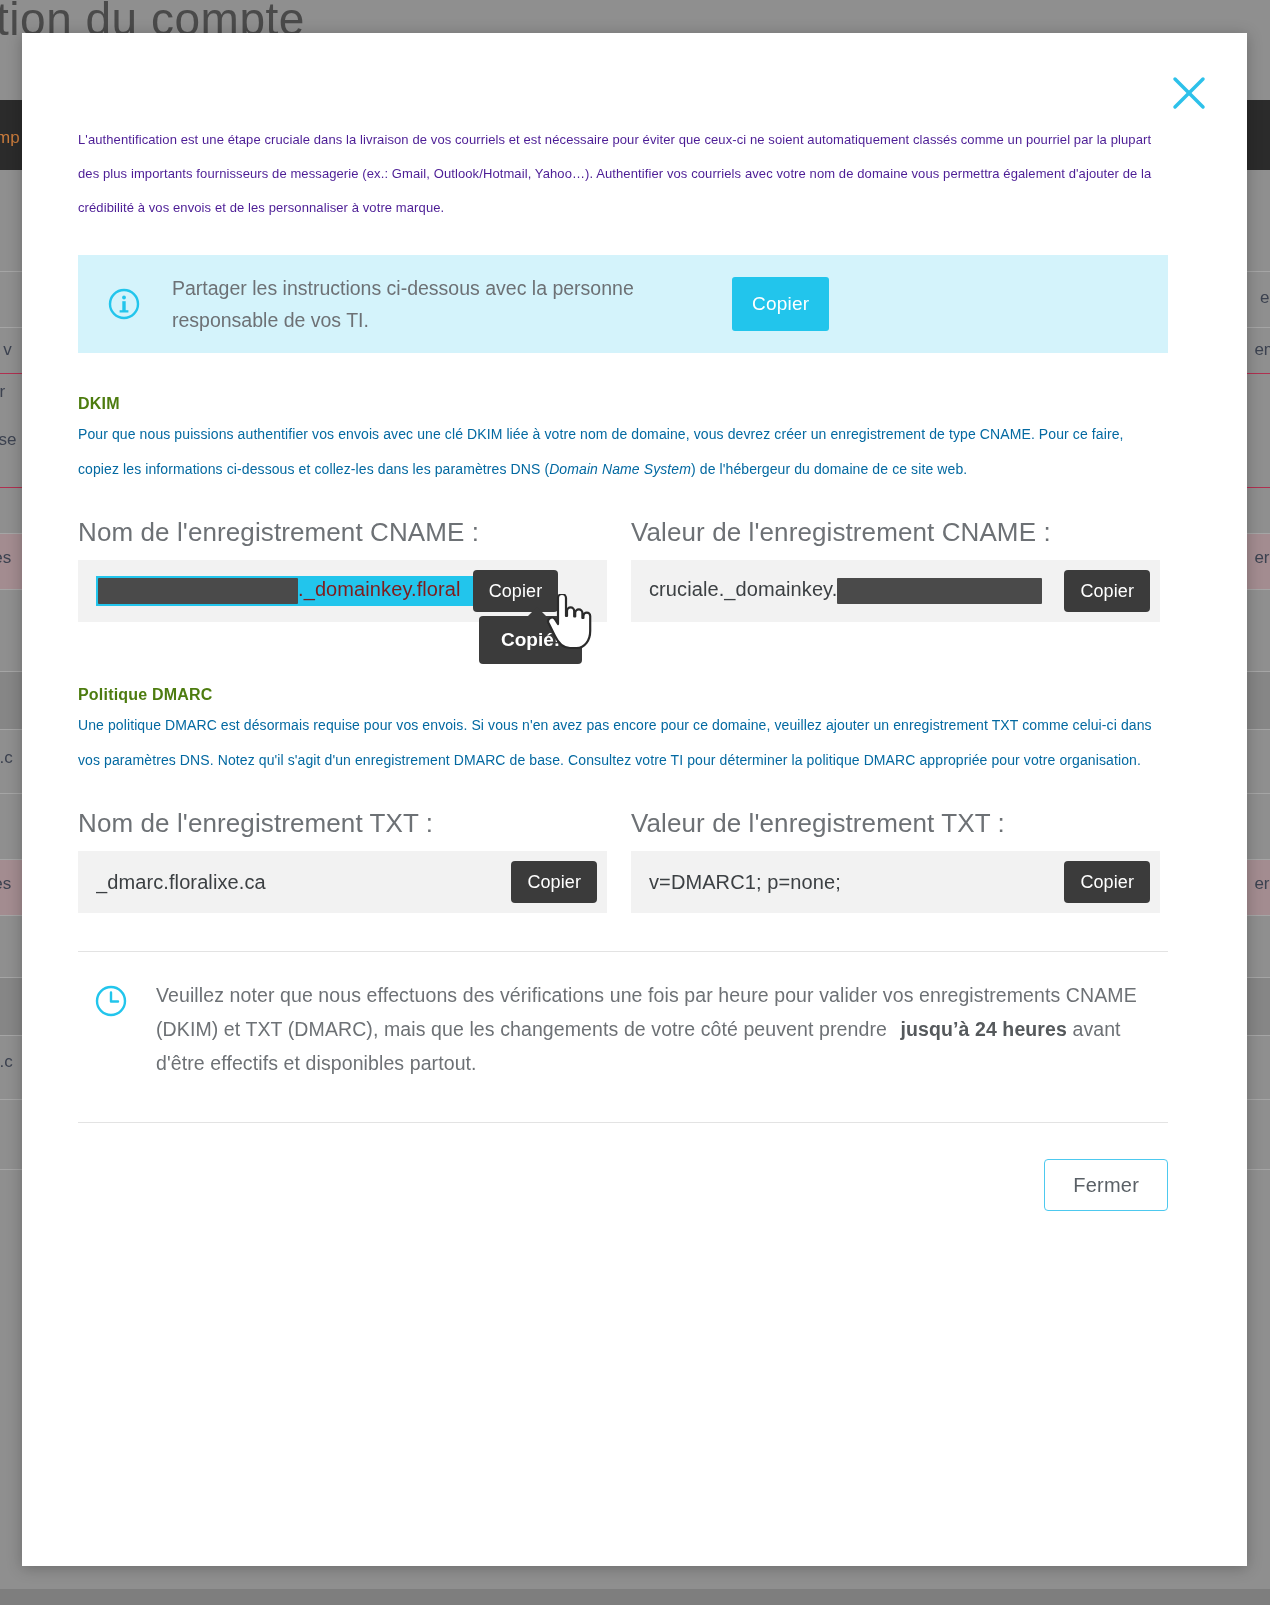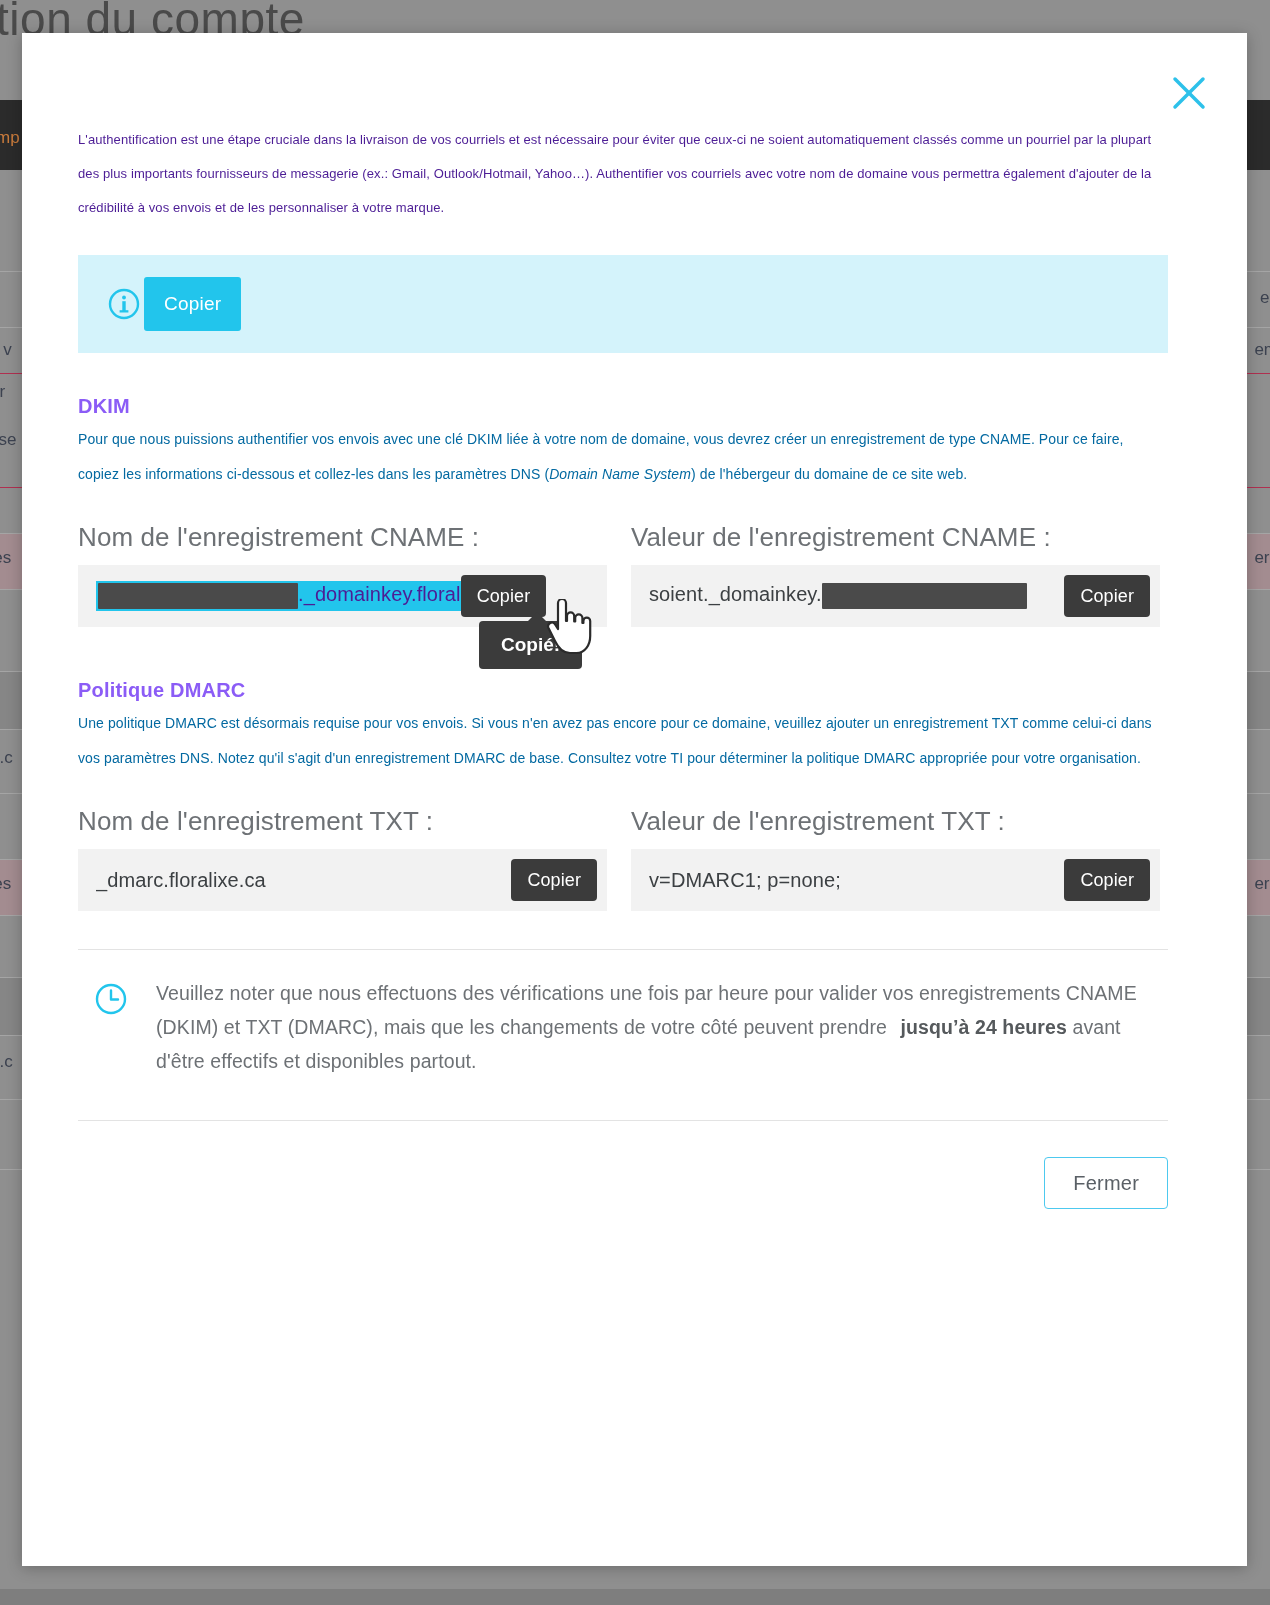--- a/index.html
+++ b/index.html
@@ -169,24 +169,24 @@
     border-radius: 3px;
     font-size: 19px;
     font-family: "Liberation Sans", sans-serif;
     padding: 0 20px;
     height: 54px;
     cursor: pointer;
     letter-spacing: .2px;
   }
 
   h2.sec-title {
-    margin: 0 0 4px 0;
-    font-size: 20px;
+    margin: 12px 0 4px 0;
+    font-size: 16px;
     font-weight: bold;
-    color: #8b5cf6;
+    color: #4d7c0f;
     letter-spacing: .2px;
   }
   p.sec-text {
     margin: 0 0 30px 0;
     font-size: 14px;
     line-height: 35px;
     color: #0369a1;
     letter-spacing: .1px;
   }
   p.sec-text em { font-style: italic; }
@@ -217,22 +217,22 @@
   .field-value {
     flex: 1 1 auto;
     font-size: 20px;
     color: #3c4043;
     white-space: nowrap;
     overflow: hidden;
     letter-spacing: .1px;
   }
   .field-value.selected {
     background: #22c5ec;
-    color: #4c1d95;
-    padding: 2px 0 2px 2px;
+    color: #7f1d1d;
+    padding: 2px 12px 2px 2px;
     display: inline-block;
     flex: 0 1 auto;
     max-width: 400px;
   }
   .redact {
     display: inline-block;
     background: #4a4a4a;
     color: transparent;
     vertical-align: middle;
     height: 26px;
@@ -402,20 +402,21 @@
 
     <div class="info-banner">
       <span class="i-icon">
         <svg width="34" height="34" viewBox="0 0 34 34" aria-hidden="true">
           <circle cx="17" cy="17" r="14" fill="none" stroke="#22c5ec" stroke-width="2.4"></circle>
           <circle cx="17" cy="10.5" r="1.9" fill="#22c5ec"></circle>
           <rect x="15.3" y="14.2" width="3.4" height="10.5" fill="#22c5ec"></rect>
           <rect x="12.6" y="23.2" width="8.8" height="2.3" fill="#22c5ec"></rect>
         </svg>
       </span>
+      <span class="i-text">Partager les instructions ci-dessous avec la personne responsable de vos TI.</span>
       <button class="btn-copy-accent">Copier</button>
     </div>
 
     <h2 class="sec-title">DKIM</h2>
     <p class="sec-text"><span>Pour que nous puissions authentifier vos envois avec une clé DKIM liée à votre nom de domaine, vous devrez créer un enregistrement de type CNAME. Pour ce faire, copiez les informations ci-dessous et collez-les dans les paramètres DNS (</span><em>Domain Name System</em><span>) de l'hébergeur du domaine de ce site web.</span></p>
 
     <div class="field-grid">
       <div class="field-col">
         <div class="field-label">Nom de l'enregistrement CNAME :</div>
         <div class="field-box">
@@ -425,21 +426,21 @@
         <div class="tooltip">Copié!</div>
         <span class="cursor-hand">
           <svg width="46" height="56" viewBox="0 0 46 56" aria-hidden="true">
             <path d="M12 4 C12 1.8 13.8 0 16 0 C18.2 0 20 1.8 20 4 L20 22 L21 22 L21 17 C21 15 22.6 13.4 24.6 13.4 C26.6 13.4 28.2 15 28.2 17 L28.2 22.5 L29.2 22.5 L29.2 19 C29.2 17 30.8 15.4 32.8 15.4 C34.8 15.4 36.4 17 36.4 19 L36.4 24 L37.4 24 L37.4 22 C37.4 20.1 38.9 18.6 40.8 18.6 C42.7 18.6 44.2 20.1 44.2 22 L44.2 37 C44.2 46 39 54 30.5 54 L24 54 C17 54 12.5 49.5 9 42 L2.5 29 C1.6 27 2.4 24.9 4.3 24 C6.1 23.1 8.3 23.8 9.3 25.6 L12 30 Z" fill="#ffffff" stroke="#2b2b2b" stroke-width="2.2" stroke-linejoin="round"></path>
           </svg>
         </span>
       </div>
       <div class="field-col">
         <div class="field-label">Valeur de l'enregistrement CNAME :</div>
         <div class="field-box">
-          <span class="field-value"><span>soient._domainkey.</span><span class="redact" style="width:205px"></span></span>
+          <span class="field-value"><span>cruciale._domainkey.</span><span class="redact" style="width:205px"></span></span>
           <button class="btn-copy-dark">Copier</button>
         </div>
       </div>
     </div>
 
     <div style="height:44px"></div>
     <h2 class="sec-title">Politique DMARC</h2>
     <p class="sec-text">Une politique DMARC est désormais requise pour vos envois. Si vous n'en avez pas encore pour ce domaine, veuillez ajouter un enregistrement TXT comme celui-ci dans vos paramètres DNS. Notez qu'il s'agit d'un enregistrement DMARC de base. Consultez votre TI pour déterminer la politique DMARC appropriée pour votre organisation.</p>
 
     <div class="field-grid">

